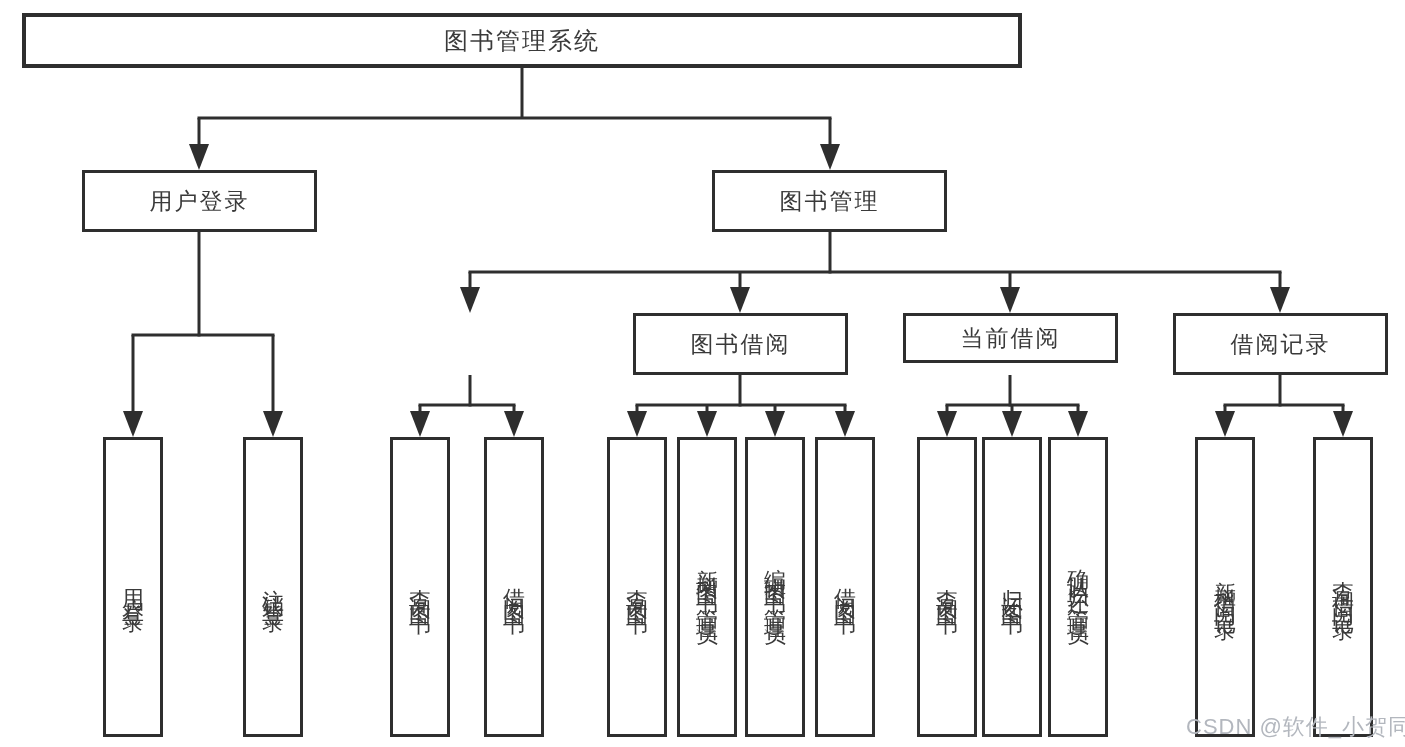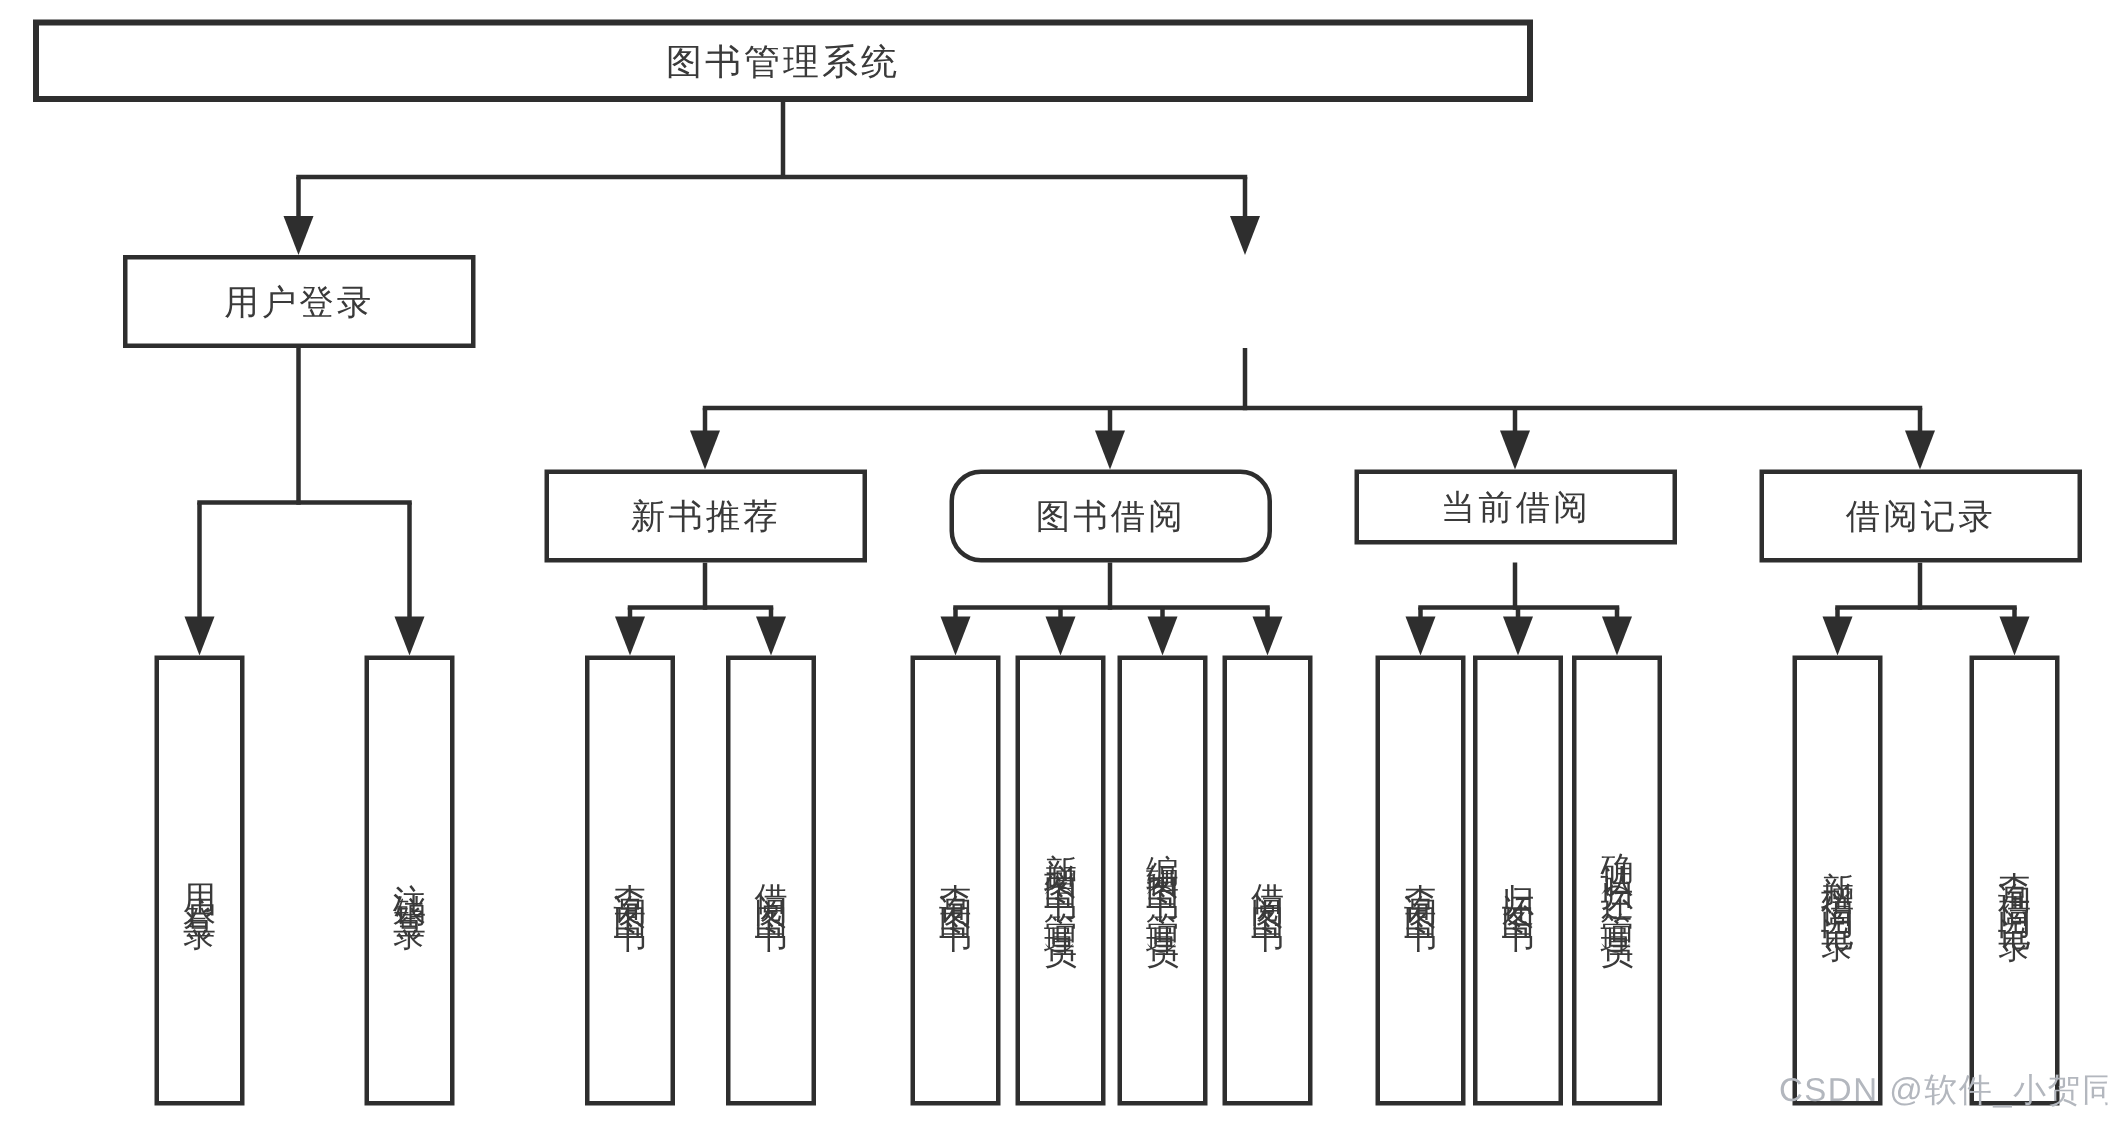--- a/index.html
+++ b/index.html
@@ -117,23 +117,23 @@
       <path d="M1002,411 L1022,411 L1012,437 Z"></path>
       <path d="M1068,411 L1088,411 L1078,437 Z"></path>
       <path d="M1215,411 L1235,411 L1225,437 Z"></path>
       <path d="M1333,411 L1353,411 L1343,437 Z"></path>
     </g>
   </svg>
 
   <div class="node root" style="left:22px;top:13px;width:1000px;height:55px;">图书管理系统</div>
 
   <div class="node" style="left:82px;top:170px;width:235px;height:62px;">用户登录</div>
+  <div class="node" style="left:712px;top:170px;width:235px;height:62px;">图书管理</div>
 
-  <div class="node" style="left:363px;top:313px;width:215px;height:62px;">新书推荐</div>
-  <div class="node" style="left:633px;top:313px;width:215px;height:62px;border-radius:21px;">图书借阅</div>
+  <div class="node" style="left:633px;top:313px;width:215px;height:62px;">图书借阅</div>
   <div class="node" style="left:903px;top:313px;width:215px;height:50px;">当前借阅</div>
   <div class="node" style="left:1173px;top:313px;width:215px;height:62px;">借阅记录</div>
 
   <div class="leaf" style="left:103px;">
     <span>用户登录</span>
   </div>
   <div class="leaf" style="left:243px;">
     <span>注销登录</span>
   </div>
 

